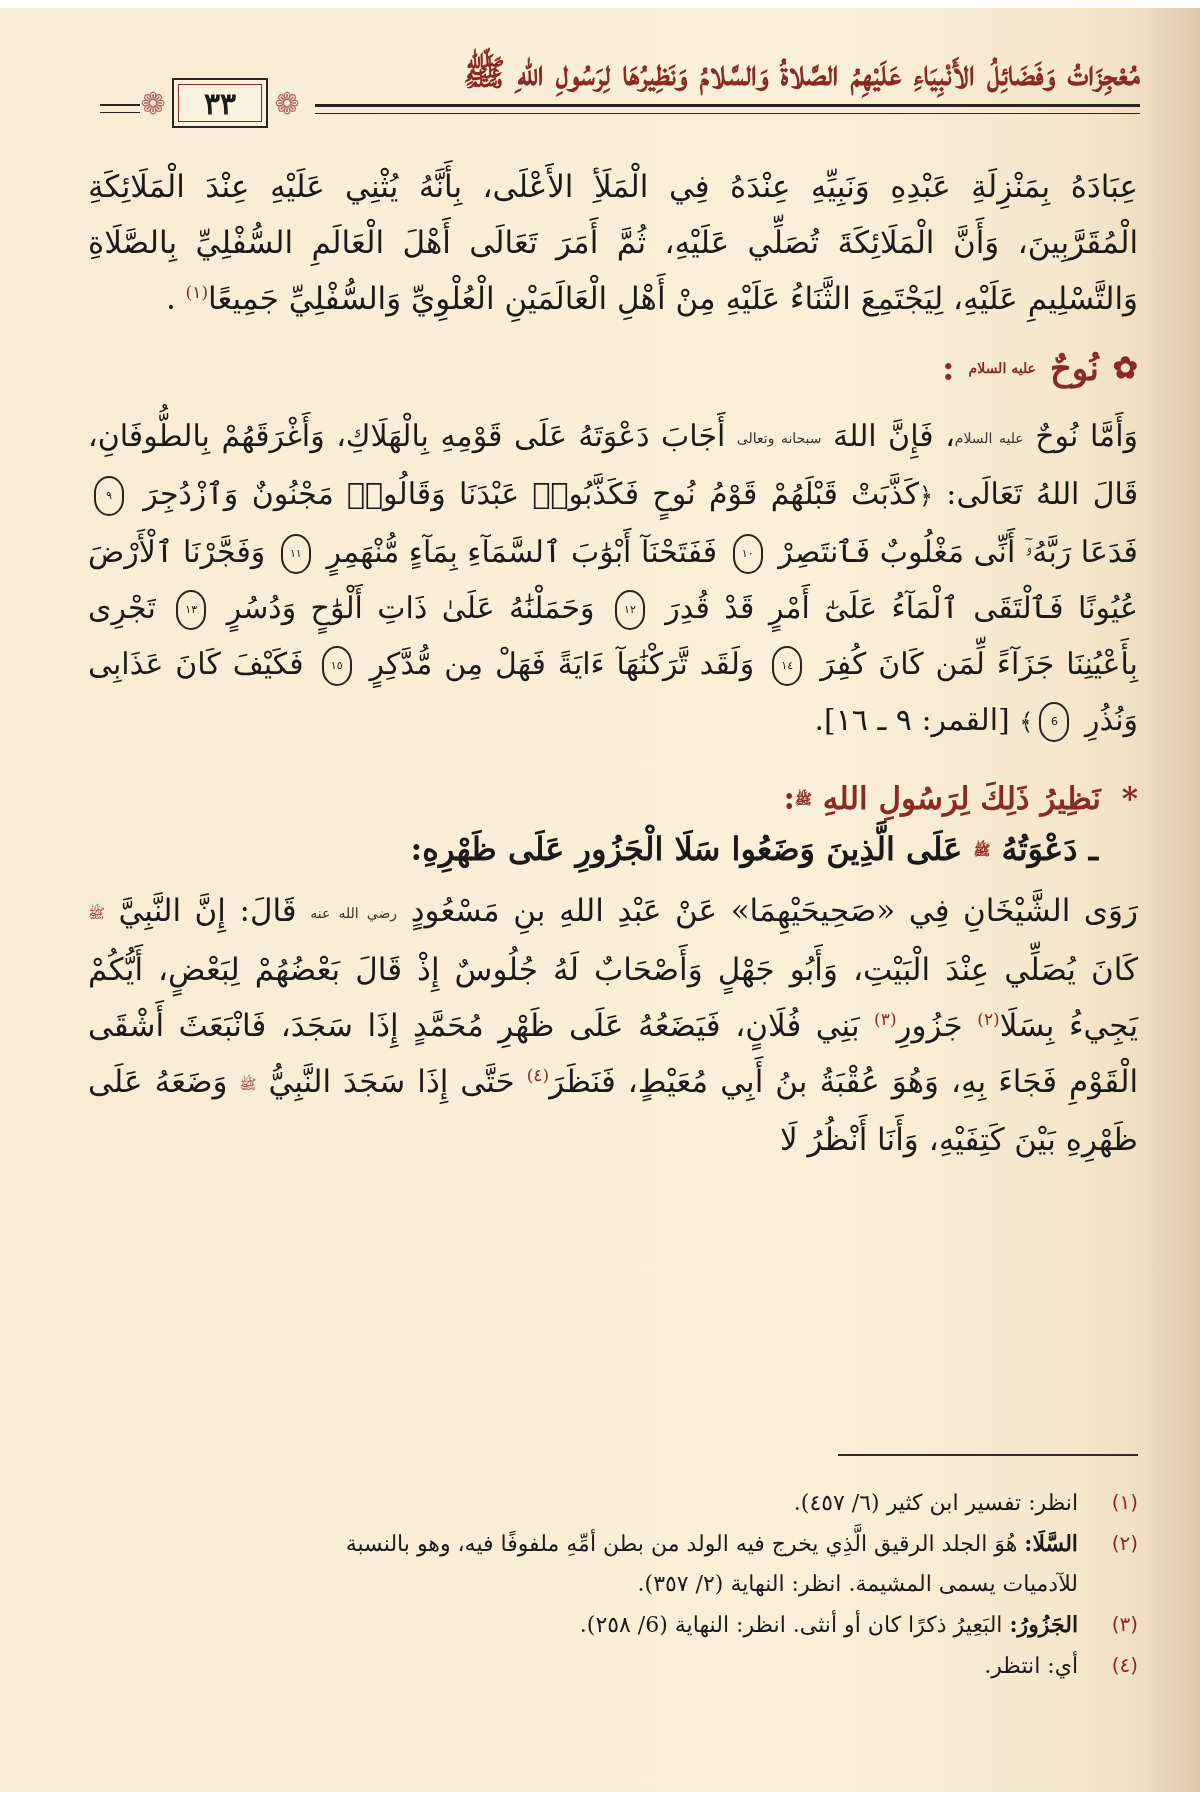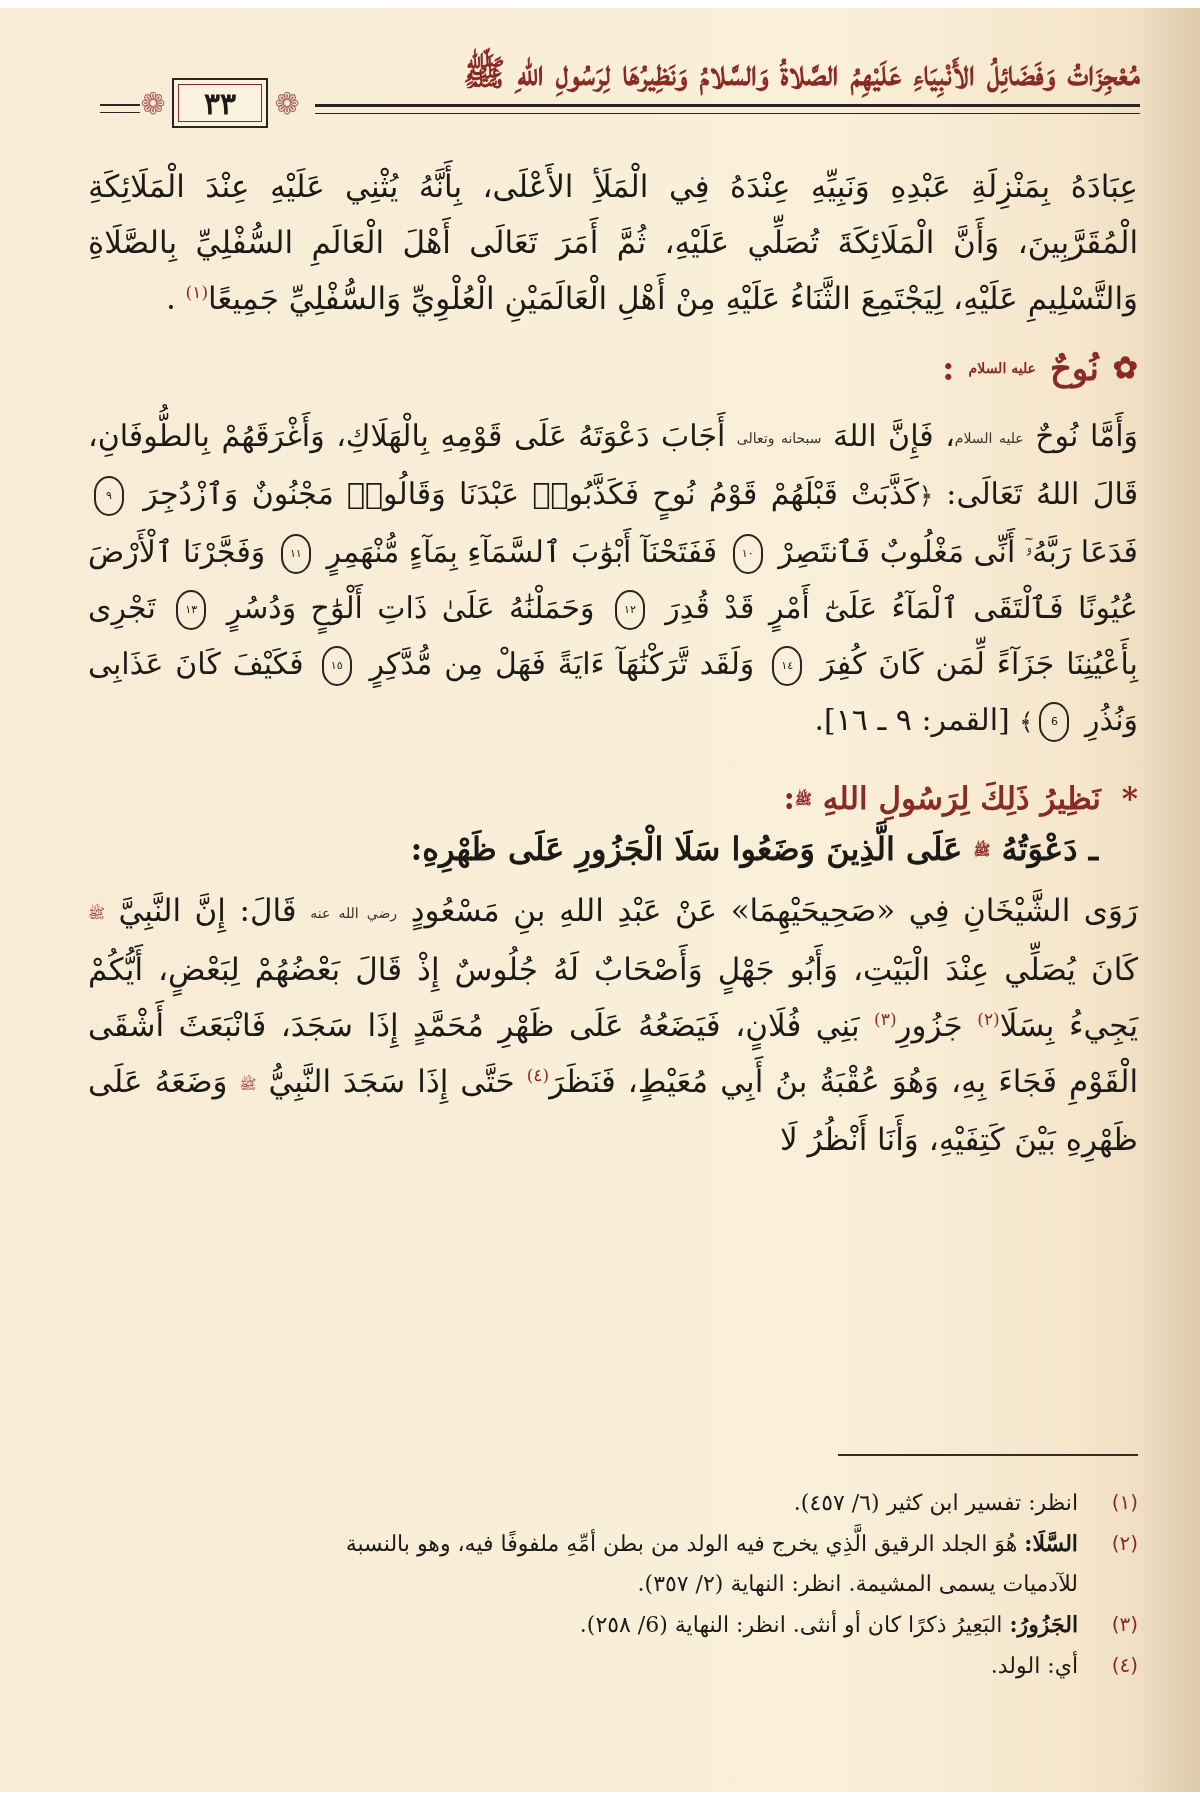--- a/index.html
+++ b/index.html
@@ -198,16 +198,16 @@
       <span class="fn-num">(٢)</span>
       <span class="fn-text"><span class="fn-term">السَّلَا:</span> <span>هُوَ الجلد الرقيق الَّذِي يخرج فيه الولد من بطن أمِّهِ ملفوفًا فيه، وهو بالنسبة</span></span>
     </div>
     <div class="fn-cont">للآدميات يسمى المشيمة. انظر: النهاية (٢/ ٣٥٧).</div>
     <div class="fn-row">
       <span class="fn-num">(٣)</span>
       <span class="fn-text"><span class="fn-term">الجَزُورُ:</span> <span>البَعِيرُ ذكرًا كان أو أنثى. انظر: النهاية (6/ ٢٥٨).</span></span>
     </div>
     <div class="fn-row">
       <span class="fn-num">(٤)</span>
-      <span class="fn-text"><span class="fn-term"></span> <span>أي: الولد.</span></span>
+      <span class="fn-text"><span class="fn-term"></span> <span>أي: انتظر.</span></span>
     </div>
   </div>
 </div>
 
 </body></html>

